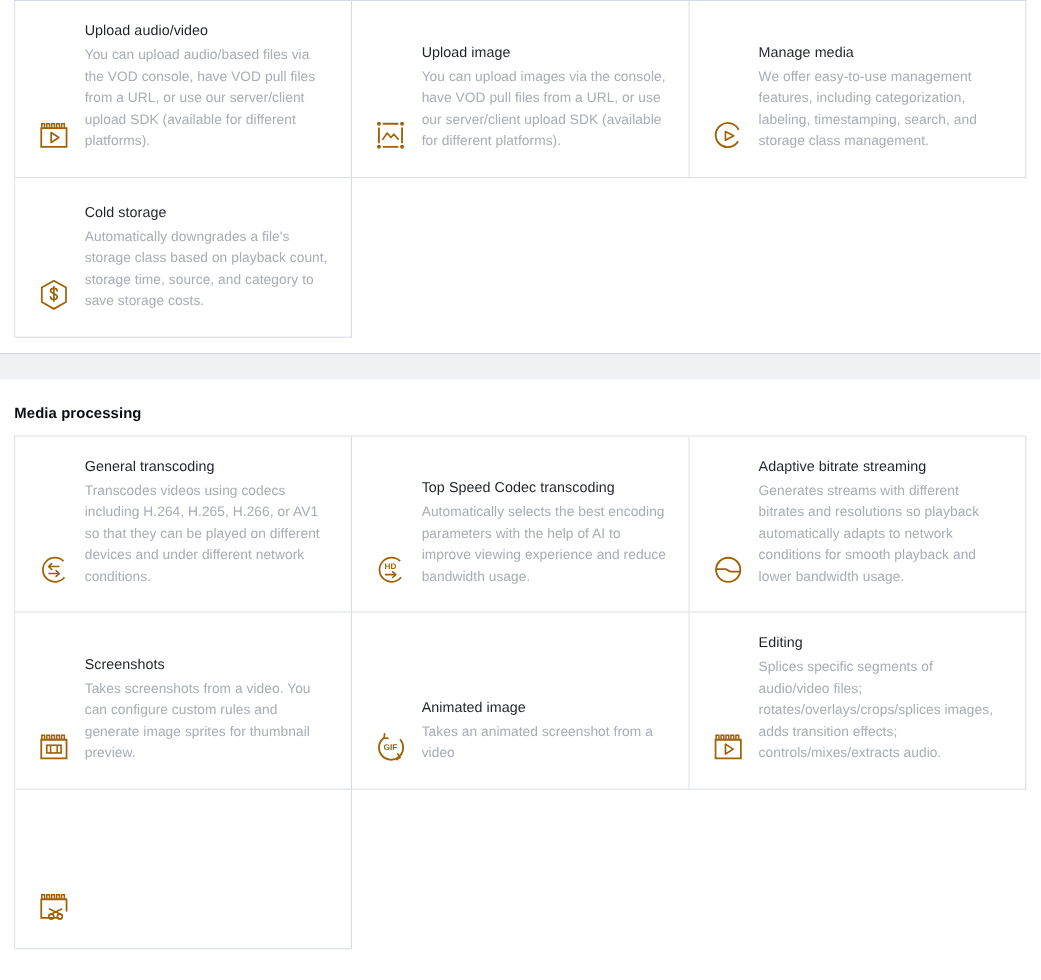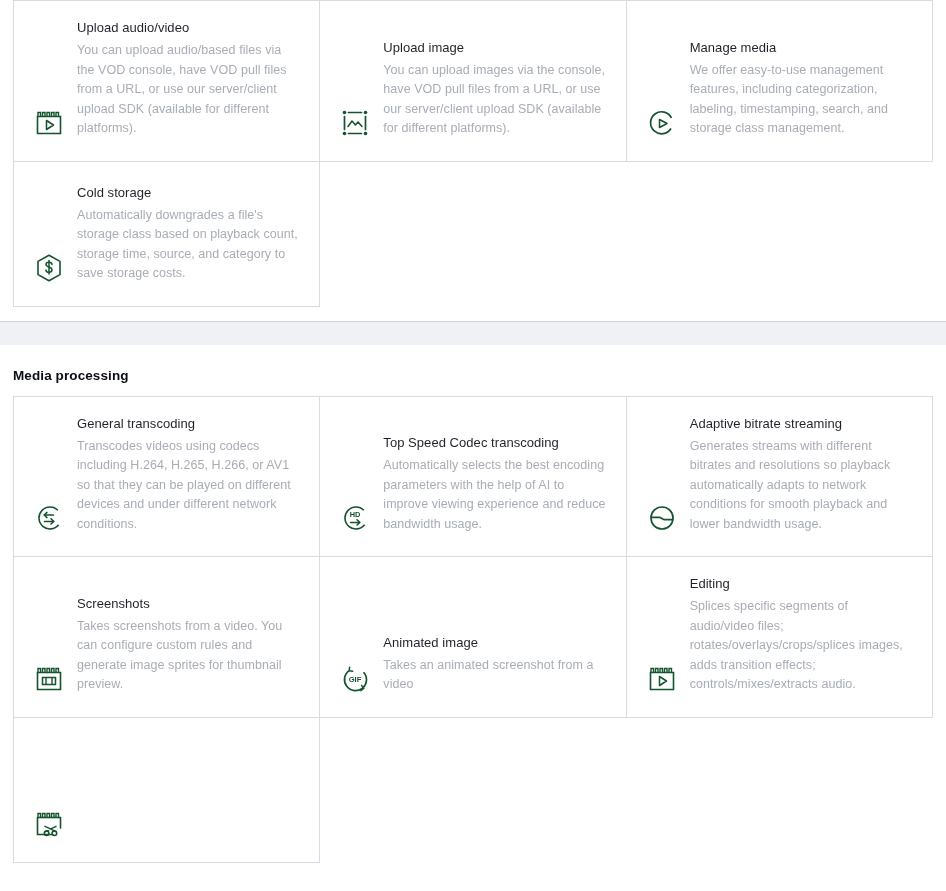--- a/index.html
+++ b/index.html
@@ -48,21 +48,21 @@
     border-right: none;
     border-bottom: none;
     min-height: 0;
     padding: 0;
   }
 
   .card-icon {
     flex: 0 0 32px;
     width: 32px; height: 32px;
     margin-top: 2px;
-    color: #14532d;
+    color: #a16207;
     display: flex; align-items: center; justify-content: center;
   }
   .card-icon svg { display: block; }
 
   .card-body { flex: 1 1 auto; min-width: 0; }
   .card-title {
     font-size: 13px;
     color: #1f2329;
     line-height: 18px;
     margin-bottom: 4px;

